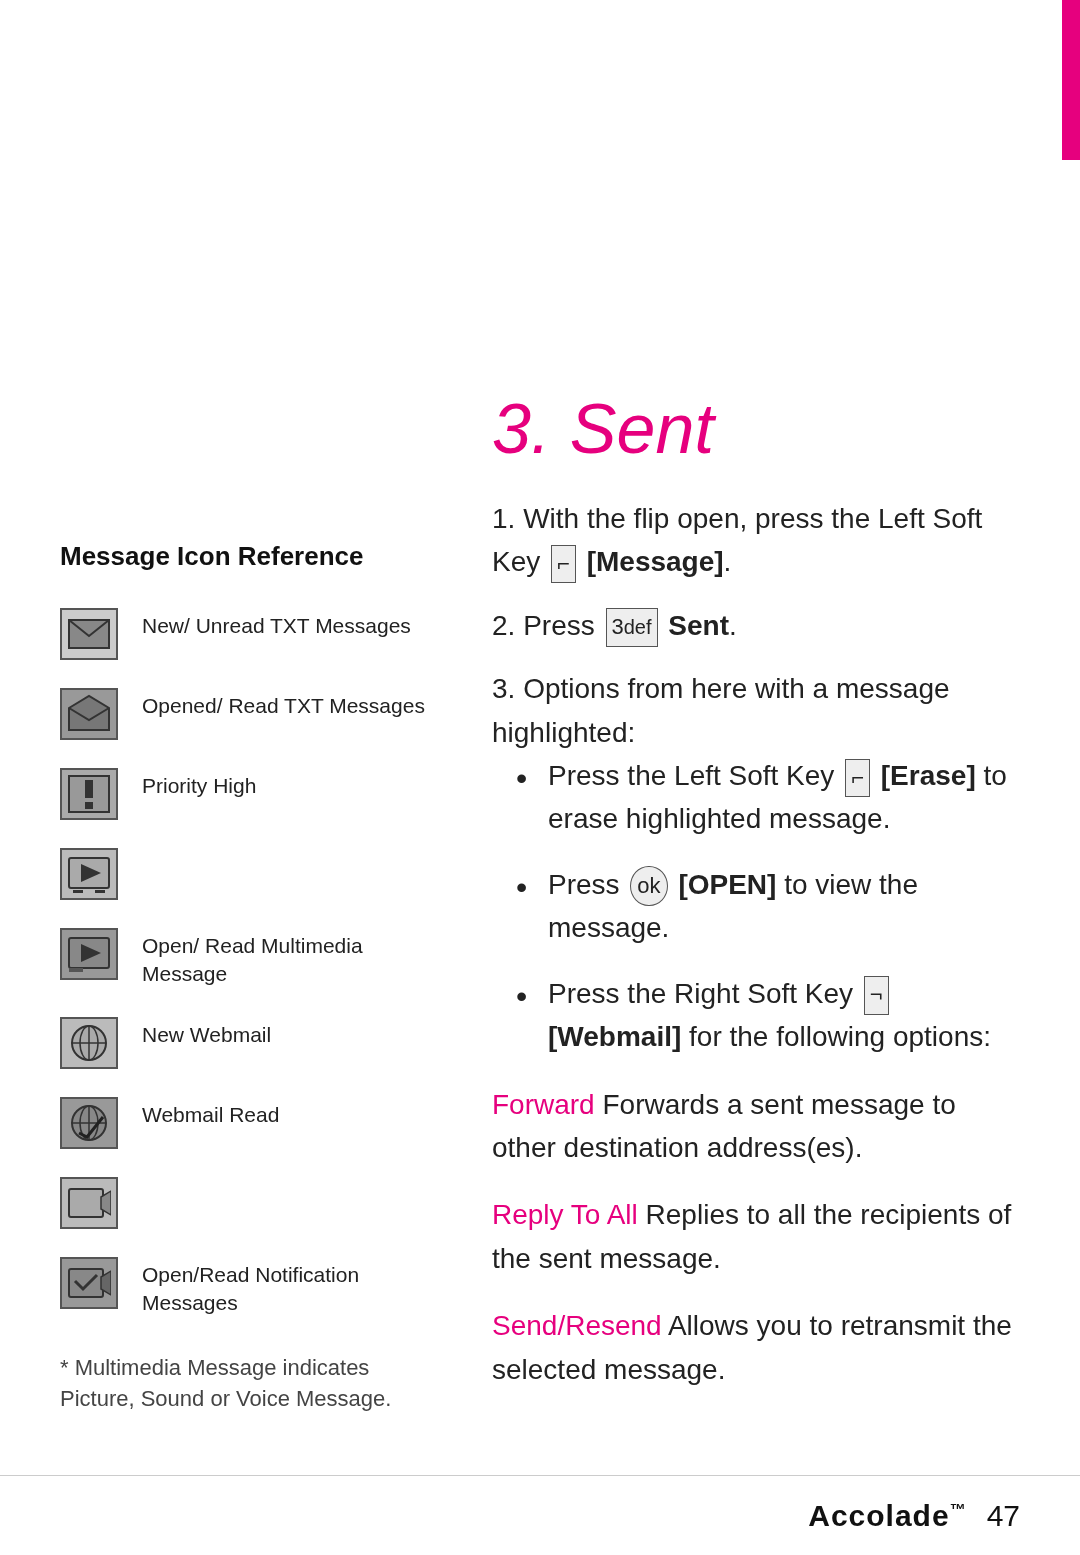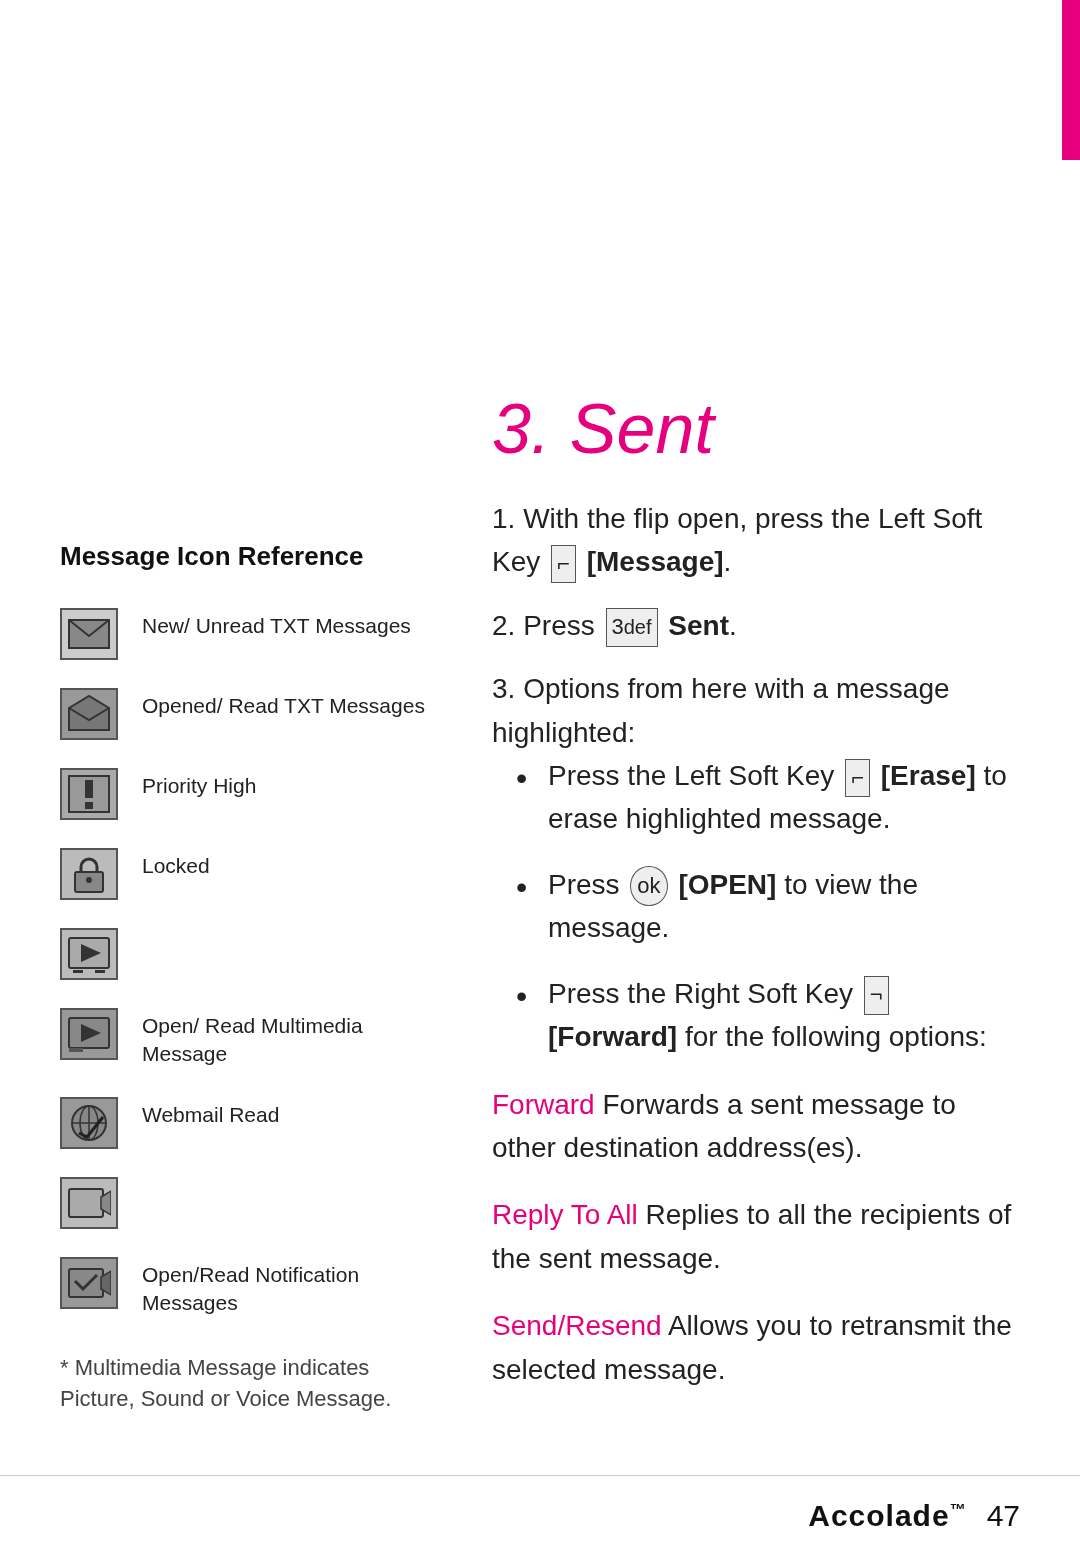--- a/index.html
+++ b/index.html
@@ -296,30 +296,20 @@
         <div class="icon-box priority-icon">
           <svg viewBox="0 0 44 40">
             <rect x="2" y="2" width="40" height="36" fill="#999" stroke="#333" stroke-width="2"></rect>
             <rect x="18" y="6" width="8" height="18" fill="#333"></rect>
             <rect x="18" y="28" width="8" height="7" fill="#333"></rect>
           </svg>
         </div>
         <div class="icon-label">Priority High</div>
       </div>
 
-      <div class="icon-item">
-        <div class="icon-box lock-icon">
-          <svg viewBox="0 0 44 40">
-            <rect x="8" y="18" width="28" height="20" fill="#888" stroke="#333" stroke-width="2" rx="2"></rect>
-            <path d="M14,18 V13 a8,8 0 0,1 16,0 V18" fill="none" stroke="#333" stroke-width="3"></path>
-            <circle cx="22" cy="26" r="3" fill="#333"></circle>
-          </svg>
-        </div>
-        <div class="icon-label">Locked</div>
-      </div>
 
       <div class="icon-item">
         <div class="icon-box mms-new">
           <svg viewBox="0 0 44 40">
             <rect x="2" y="4" width="40" height="30" fill="#aaa" stroke="#333" stroke-width="2" rx="2"></rect>
             <polygon points="14,10 14,28 34,19" fill="#333"></polygon>
             <rect x="6" y="36" width="10" height="3" fill="#333"></rect>
             <rect x="28" y="36" width="10" height="3" fill="#333"></rect>
           </svg>
         </div>
@@ -329,20 +319,31 @@
         <div class="icon-box mms-open">
           <svg viewBox="0 0 44 40">
             <rect x="2" y="4" width="40" height="30" fill="#888" stroke="#333" stroke-width="2" rx="2"></rect>
             <polygon points="14,10 14,28 34,19" fill="#333"></polygon>
             <rect x="2" y="34" width="14" height="4" fill="#555"></rect>
           </svg>
         </div>
         <div class="icon-label">Open/ Read Multimedia Message</div>
       </div>
 
+      <div class="icon-item">
+        <div class="icon-box webmail-new">
+          <svg viewBox="0 0 44 40">
+            <circle cx="22" cy="20" r="17" fill="#aaa" stroke="#333" stroke-width="2"></circle>
+            <ellipse cx="22" cy="20" rx="9" ry="17" fill="none" stroke="#333" stroke-width="1.5"></ellipse>
+            <line x1="5" y1="20" x2="39" y2="20" stroke="#333" stroke-width="1.5"></line>
+            <line x1="22" y1="3" x2="22" y2="37" stroke="#333" stroke-width="1.5"></line>
+          </svg>
+        </div>
+        <div class="icon-label">New Webmail</div>
+      </div>
 
       <div class="icon-item">
         <div class="icon-box webmail-read">
           <svg viewBox="0 0 44 40">
             <circle cx="22" cy="20" r="17" fill="#888" stroke="#333" stroke-width="2"></circle>
             <ellipse cx="22" cy="20" rx="9" ry="17" fill="none" stroke="#333" stroke-width="1.5"></ellipse>
             <line x1="5" y1="20" x2="39" y2="20" stroke="#333" stroke-width="1.5"></line>
             <line x1="22" y1="3" x2="22" y2="37" stroke="#333" stroke-width="1.5"></line>
             <polyline points="12,30 20,34 36,14" fill="none" stroke="#222" stroke-width="3"></polyline>
           </svg>
@@ -406,21 +407,21 @@
             <span> <strong>[Erase]</strong> to erase highlighted message.</span>
           </li>
           <li>
             <span>Press </span>
             <span class="key-icon" style="border-radius:50%; padding:2px 6px;">ok</span>
             <span> <strong>[OPEN]</strong> to view the message.</span>
           </li>
           <li>
             <span>Press the Right Soft Key </span>
             <span class="key-icon">¬</span>
-            <span> <strong>[Forward]</strong> for the following options:</span>
+            <span> <strong>[Webmail]</strong> for the following options:</span>
           </li>
         </ul>
       </li>
 
     </ol>
 
     <div class="option-block">
       <span class="option-title keyword-pink">Forward</span>
       <span>  Forwards a sent message to other destination address(es).</span>
     </div>

